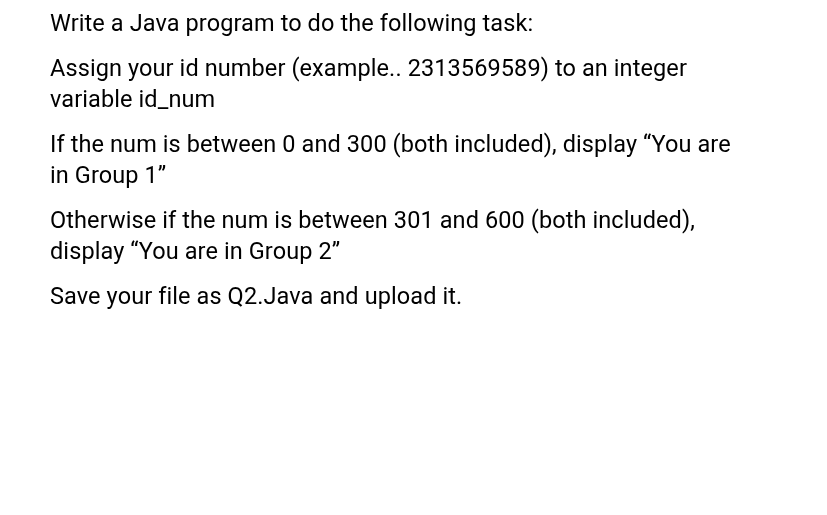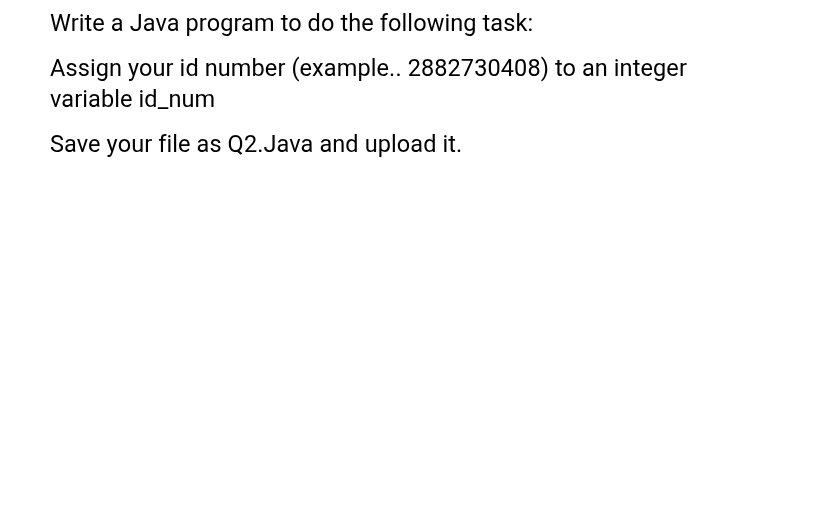--- a/index.html
+++ b/index.html
@@ -21,15 +21,17 @@
     line-height: 1.32;
     margin: 0 0 14px 0;
     letter-spacing: 0.1px;
   }
 </style>
 </head>
 <body>
 
 <div class="page">
   <p class="para">Write a Java program to do the following task:</p>
-  <p class="para">Assign your id number (example.. 2882730408) to an integer variable id_num</p>
+  <p class="para">Assign your id number (example.. 2313569589) to an integer variable id_num</p>
+  <p class="para">If the num is between 0 and 300 (both included), display “You are in Group 1”</p>
+  <p class="para">Otherwise if the num is between 301 and 600 (both included), display “You are in Group 2”</p>
   <p class="para">Save your file as Q2.Java and upload it.</p>
 </div>
 
 </body></html>

